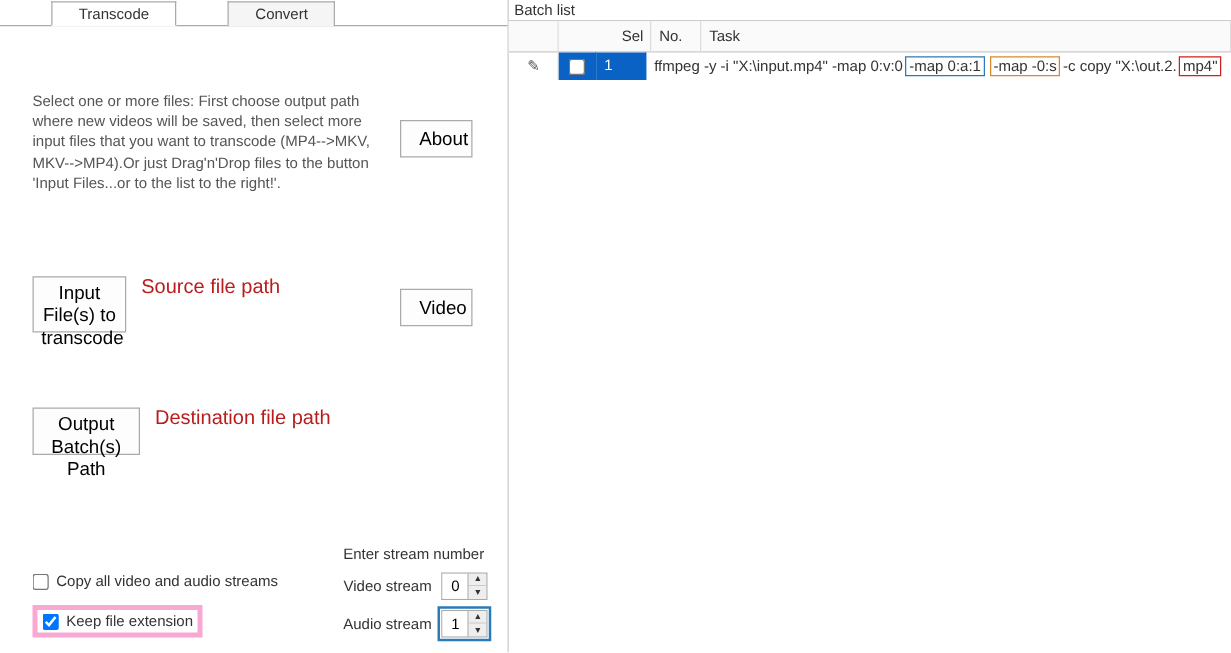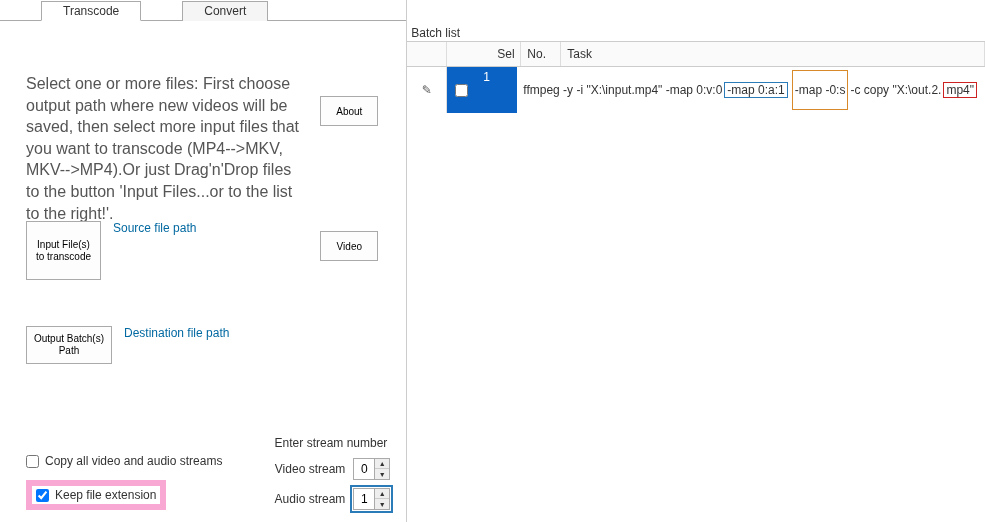--- a/index.html
+++ b/index.html
@@ -3,59 +3,59 @@
   <meta charset="utf-8">
   <style>
     * { box-sizing: border-box; margin: 0; padding: 0; }
     body { font-family: "Segoe UI", Tahoma, Arial, sans-serif; font-size: 12px; background: #fff; color: #333; width: 985px; height: 522px; display: flex; }
     .left-pane { width: 442px; height: 100%; border-right: 1px solid #ccc; display: flex; flex-direction: column; }
     .right-pane { flex: 1; display: flex; flex-direction: column; }
     .tabs { display: flex; border-bottom: 1px solid #aaa; }
     .tab { padding: 2px 21px; border: 1px solid #aaa; border-bottom: none; background: #f5f5f5; cursor: pointer; font-size: 12px; position: relative; top: 1px; margin-left: 41px; }
     .tab.active { background: #fff; border-bottom: 1px solid #fff; }
     .left-body { padding: 12px 20px 12px 26px; flex: 1; position: relative; }
-    .instructions { color: #555; font-size: 16px; line-height: 1.35; width: 280px; margin-top: 40px; }
-    .btn { background: #fdfdfd; border: 1px solid #aaa; padding: 6px 14px; font-size: 10px; cursor: pointer; text-align: center; }
+    .instructions { color: #555; font-size: 12px; line-height: 1.35; width: 280px; margin-top: 40px; }
+    .btn { background: #fdfdfd; border: 1px solid #aaa; padding: 6px 14px; font-size: 15px; cursor: pointer; text-align: center; }
     .btn.about { position: absolute; top: 75px; right: 28px; width: 58px; height: 30px; }
     .btn.help { position: absolute; top: 210px; right: 28px; width: 58px; height: 30px; }
     .row-inputfiles { position: absolute; top: 200px; display: flex; align-items: flex-start; gap: 12px; }
-    .btn.input-files { width: 75px; height: 59px; line-height: 1.2; padding: 4px 6px; }
+    .btn.input-files { width: 75px; height: 45px; line-height: 1.2; padding: 4px 6px; }
     .row-outputpath { position: absolute; top: 305px; display: flex; align-items: flex-start; gap: 12px; }
     .btn.output-path { width: 86px; height: 38px; line-height: 1.2; padding: 4px 6px; }
-    .label-top { font-size: 12px; color: #0369a1; text-align: center; }
+    .label-top { font-size: 16px; color: #b91c1c; text-align: center; }
     .options { position: absolute; left: 26px; bottom: 12px; width: 400px; }
     .checkbox-row { display: flex; align-items: center; gap: 6px; margin-top: 12px; }
     .checkbox-row input[type="checkbox"] { width: 13px; height: 13px; }
     .hl-orange { border: 2px solid #d88a2a; padding: 2px 4px; display: inline-flex; align-items: center; gap: 6px; }
-    .hl-red { border: 6px solid #f9a8d4; padding: 2px 4px; display: inline-flex; align-items: center; gap: 6px; }
+    .hl-red { border: 4px solid #f9a8d4; padding: 2px 4px; display: inline-flex; align-items: center; gap: 6px; }
     .stream-group { position: absolute; right: 16px; bottom: 12px; font-size: 12px; }
     .stream-group .legend { margin-bottom: 6px; }
     .stream-row { display: flex; align-items: center; justify-content: flex-end; gap: 8px; margin-top: 8px; }
     .spinner { display: inline-flex; align-items: center; border: 1px solid #aaa; height: 22px; }
     .spinner input { width: 20px; border: none; text-align: center; font-size: 12px; height: 100%; }
     .spinner .arrows { display: flex; flex-direction: column; border-left: 1px solid #aaa; }
     .spinner .arrow { width: 14px; height: 10px; background: #eee; display: flex; align-items: center; justify-content: center; font-size: 7px; cursor: pointer; border-bottom: 1px solid #ccc; }
     .spinner .arrow:last-child { border-bottom: none; }
     .spinner.hl-blue { outline: 2px solid #2a7bb8; outline-offset: 1px; }
-    .batch-title { font-size: 12px; padding: 1px 4px; margin-top: 25px; }
+    .batch-title { font-size: 12px; padding: 1px 4px; }
     .batch-table { border-top: 1px solid #ccc; }
     .batch-header { display: flex; border-bottom: 1px solid #ccc; background: #fafafa; font-size: 12px; }
     .bh-cell { padding: 5px 6px; border-right: 1px solid #ddd; }
     .bh-edit { width: 40px; }
     .bh-sel { width: 30px; margin-left: 44px; }
     .bh-no { width: 40px; }
     .bh-task { flex: 1; }
     .batch-row { display: flex; align-items: stretch; font-size: 12px; }
     .br-edit { width: 40px; display: flex; align-items: center; justify-content: center; border-right: 1px solid #ddd; color: #666; }
     .br-sel { width: 30px; display: flex; align-items: center; justify-content: center; background: #0a63c4; border-right: 1px solid #0a63c4; padding: 3px 0; }
     .br-sel input { width: 13px; height: 13px; }
     .br-no { width: 40px; background: #0a63c4; color: #fff; padding: 3px 6px; border-right: 1px solid #0a63c4; }
     .br-task { flex: 1; padding: 3px 6px; display: flex; align-items: center; gap: 2px; white-space: nowrap; }
     .seg-blue { border: 1.5px solid #2a7bb8; padding: 0 2px; }
-    .seg-orange { border: 1.5px solid #d88a2a; padding: 12px 2px; }
+    .seg-orange { border: 1.5px solid #d88a2a; padding: 0 2px; }
     .seg-red { border: 1.5px solid #c22; padding: 0 2px; }
     .pencil { font-size: 12px; color: #555; }
   </style>
 </head>
 <body>
 
 <div class="left-pane">
   <div class="tabs">
     <div class="tab active">Transcode</div>
     <div class="tab">Convert</div>

